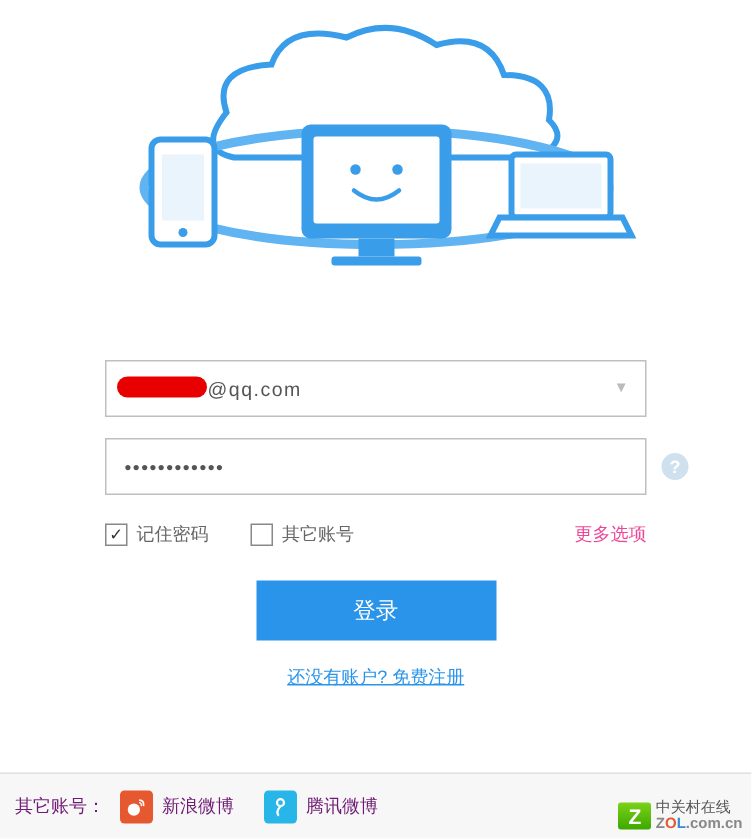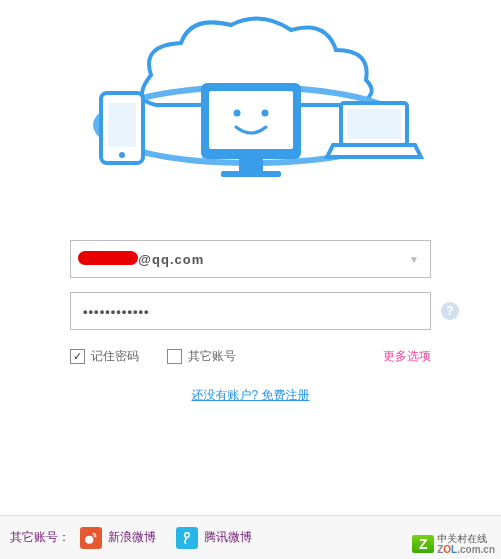--- a/index.html
+++ b/index.html
@@ -36,21 +36,20 @@
     }
     .text-input {
       width: 100%;
       height: 38px;
       border: 1px solid #bfbfbf;
       padding: 0 30px 0 12px;
       font-size: 13px;
       color: #555;
       outline: none;
       letter-spacing: 1px;
-      font-weight: bold;
     }
     .redact {
       position: absolute;
       left: 8px;
       top: 11px;
       width: 60px;
       height: 14px;
       background: #e80000;
       border-radius: 10px;
     }
@@ -237,20 +236,21 @@
         <span class="checkbox-box checked"></span>
         <span>记住密码</span>
       </label>
       <label class="checkbox-wrap">
         <span class="checkbox-box"></span>
         <span>其它账号</span>
       </label>
       <span class="more-options">更多选项</span>
     </div>
 
+    <button class="login-btn">登录</button>
 
     <div class="register-link">还没有账户? 免费注册</div>
   </div>
 
   <div class="footer">
     <span class="footer-label">其它账号：</span>
     <div class="social">
       <span class="social-icon weibo-icon">
         <svg width="14" height="14" viewBox="0 0 24 24" fill="#fff">
             <circle cx="9" cy="15" r="7"></circle>

